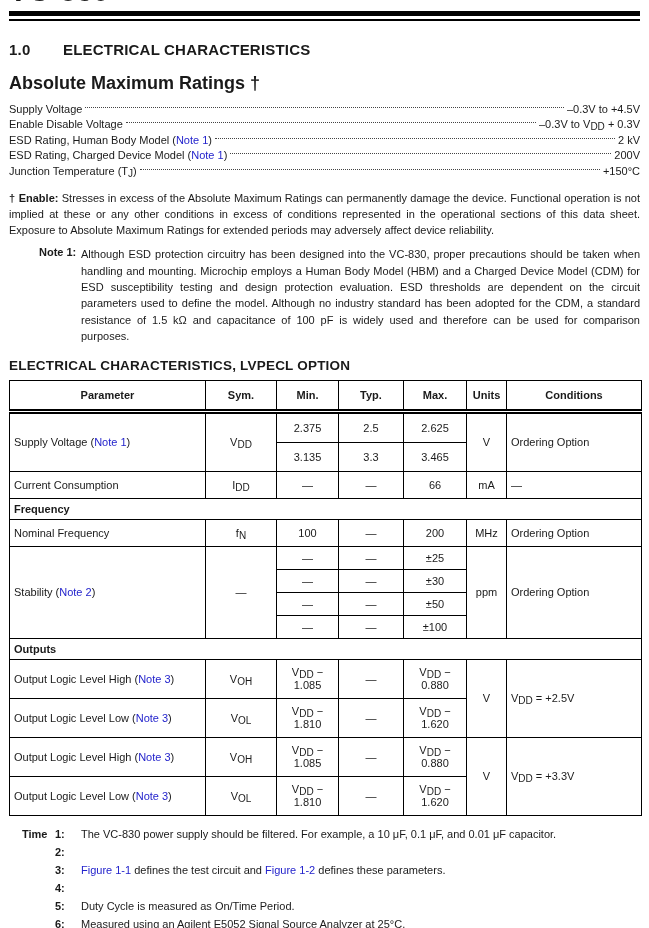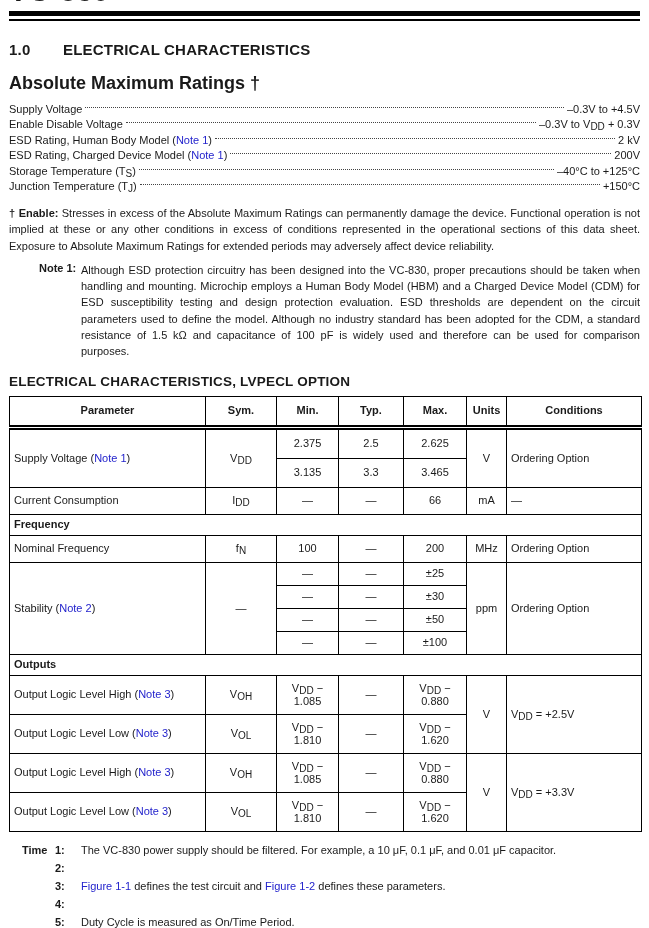--- a/index.html
+++ b/index.html
@@ -77,25 +77,20 @@
     </div>
     <div class="rating-row">
       <span>ESD Rating, Human Body Model (<span class="xlink">Note 1</span>)</span>
       <span class="leader"></span>
       <span>2 kV</span>
     </div>
     <div class="rating-row">
       <span>ESD Rating, Charged Device Model (<span class="xlink">Note 1</span>)</span>
       <span class="leader"></span>
       <span>200V</span>
-    </div>
-    <div class="rating-row">
-      <span>Storage Temperature (T<sub>S</sub>)</span>
-      <span class="leader"></span>
-      <span>–40°C to +125°C</span>
     </div>
     <div class="rating-row">
       <span>Junction Temperature (T<sub>J</sub>)</span>
       <span class="leader"></span>
       <span>+150°C</span>
     </div>
   </div>
 
   <div class="notice"><b>† Enable:</b> <span>Stresses in excess of the Absolute Maximum Ratings can permanently damage the device. Functional operation is not implied at these or any other conditions in excess of conditions represented in the operational sections of this data sheet. Exposure to Absolute Maximum Ratings for extended periods may adversely affect device reliability.</span></div>
 

